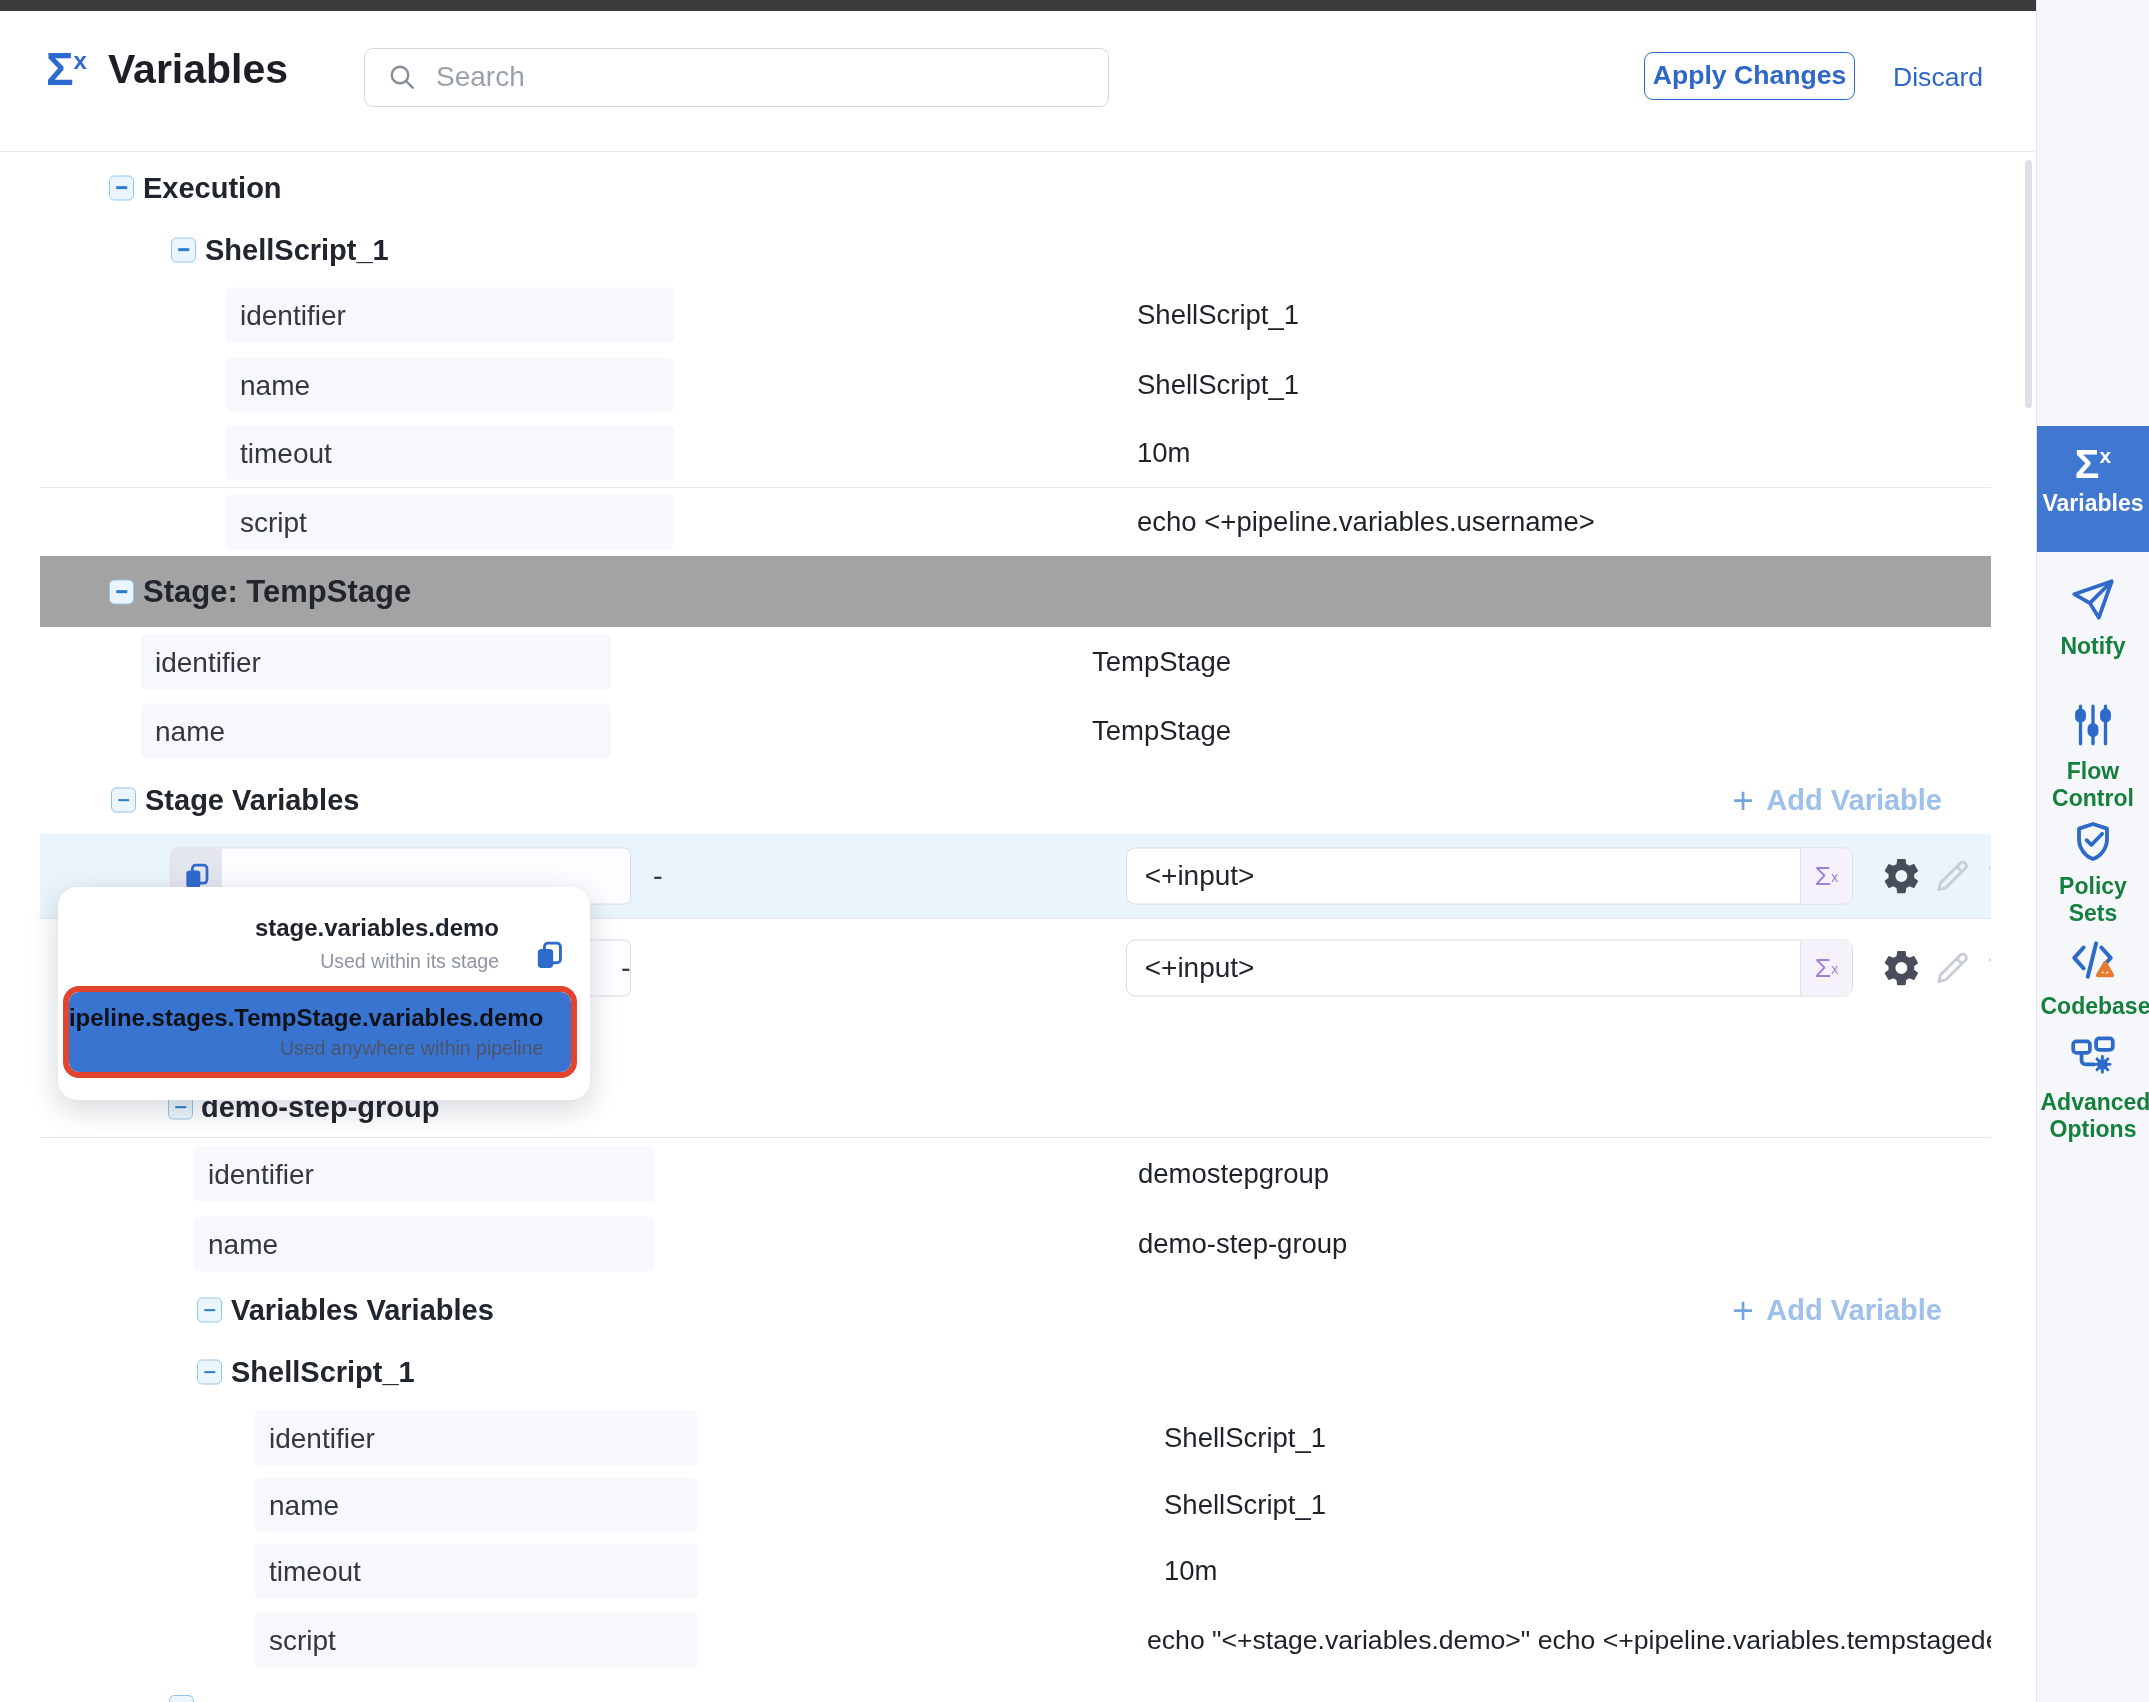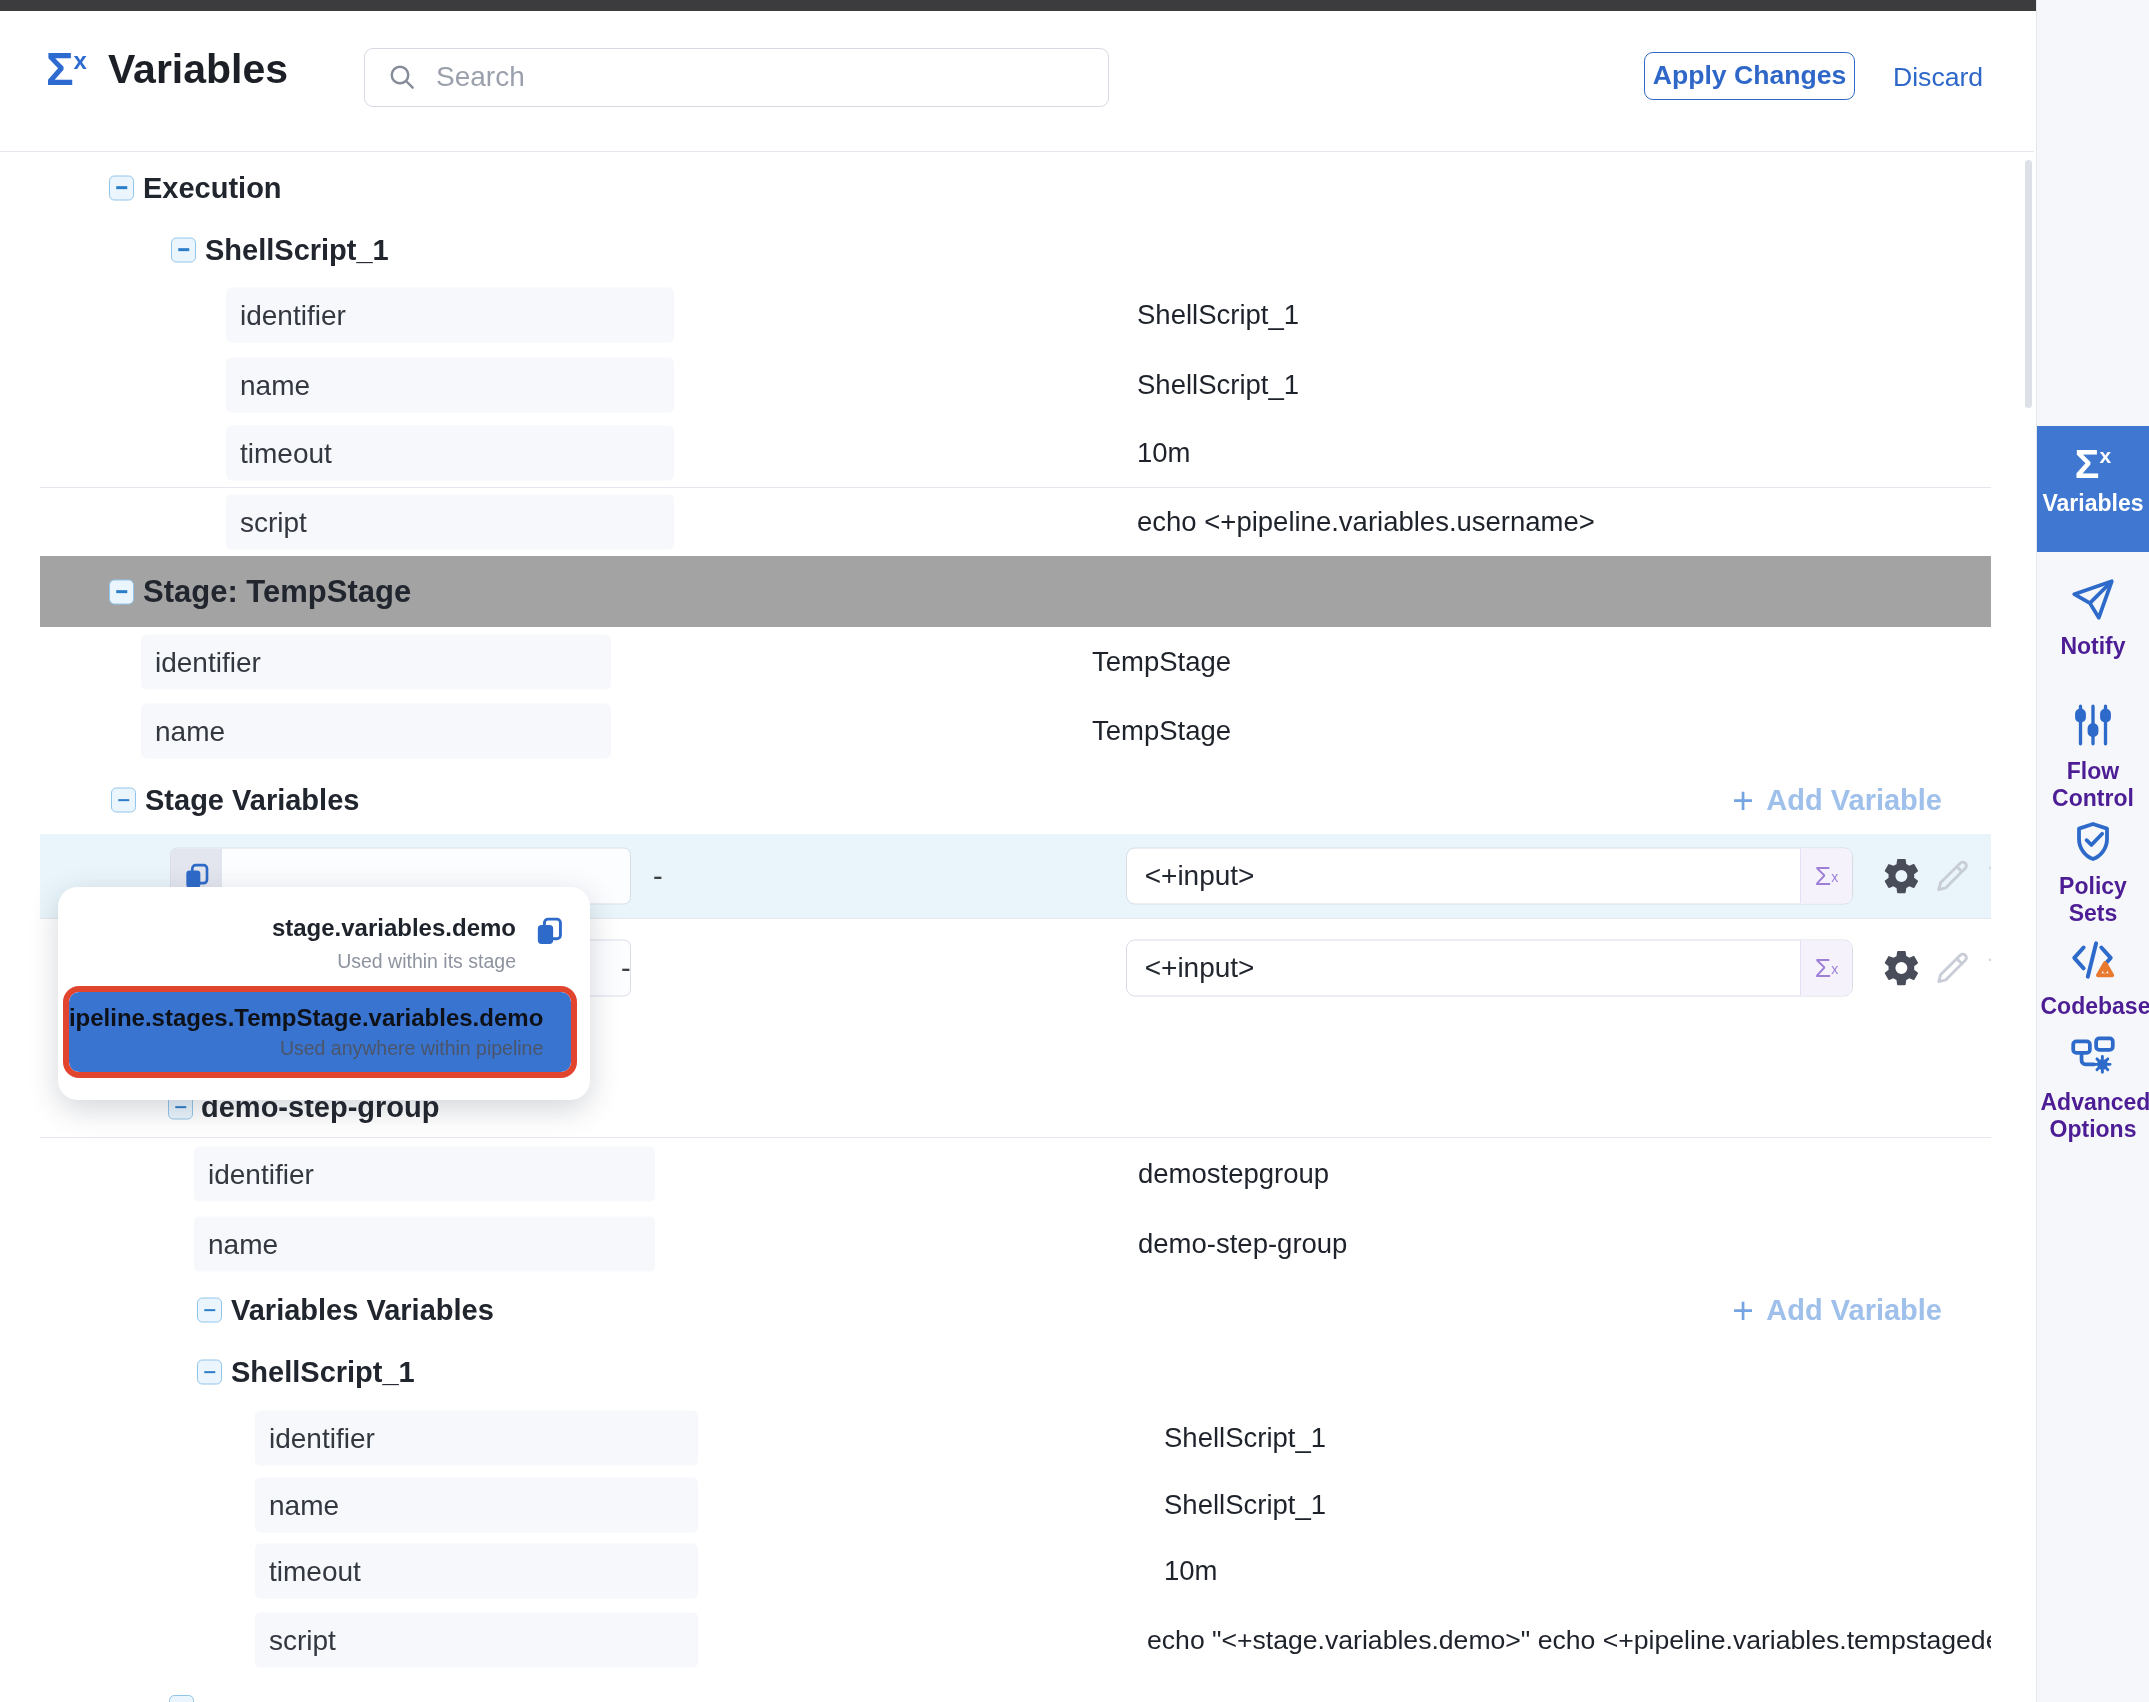--- a/index.html
+++ b/index.html
@@ -48,35 +48,35 @@
           border:1.8px solid #d9dce5;border-radius:8.9px;background:#fff;box-sizing:border-box;}
   .vinput .vi-text{position:absolute;left:17.7px;top:0;line-height:53px;font-size:28px;color:#22262e;}
   .vinput .sfx{position:absolute;right:0;top:0;bottom:0;width:51px;background:#f5f2fc;border-left:1.8px solid #e5def4;
           border-radius:0 7px 7px 0;display:flex;align-items:center;justify-content:center;
           color:#9d7fd8;font-size:26.6px;cursor:pointer;}
   .vinput .sfx sup{font-size:14px;}
   .ricon{position:absolute;top:50%;transform:translateY(-50%);cursor:pointer;line-height:0;}
   
   .popup{position:absolute;left:58px;top:887px;width:532px;height:213px;background:#fff;border-radius:19.5px;
          box-shadow:0 8.9px 30px rgba(40,50,70,.20);z-index:30;}
-  .pop-item1{position:absolute;top:26.6px;right:23px;display:flex;align-items:flex-start;gap:16px;cursor:pointer;}
+  .pop-item1{position:absolute;top:26.6px;right:23px;display:flex;align-items:flex-end;gap:33px;cursor:pointer;}
   .pop-text{text-align:right;}
   .pop-label{font-size:24px;font-weight:600;color:#1e222a;white-space:nowrap;}
   .pop-sub{font-size:19.5px;color:#8e93a0;margin-top:8.9px;white-space:nowrap;}
   .pop-item2-wrap{position:absolute;left:5.3px;top:99px;width:514px;height:92px;border:6.2px solid #e2452e;
          border-radius:16px;box-sizing:border-box;overflow:hidden;}
   .pop-item2{width:100%;height:100%;background:#3a74d1;border-radius:8.9px;display:flex;align-items:center;
          justify-content:flex-end;gap:14px;padding-right:14px;box-sizing:border-box;cursor:pointer;}
   .pop-item2 .pop-label{color:#0e1218;}
   .pop-item2 .pop-sub{color:#4b5569;margin-top:5px;}
   
   .sidebar{position:absolute;left:2036px;top:0;width:113px;height:1702px;background:#f6f7fa;
            border-left:1.8px solid #e4e6ec;box-sizing:border-box;}
   .side-item{position:absolute;width:100%;text-align:center;cursor:pointer;}
-  .side-label{font-size:23px;font-weight:600;color:#4c1d95;line-height:26.6px;padding:5.3px 3.5px 0 3.5px;}
+  .side-label{font-size:23px;font-weight:600;color:#15803d;line-height:26.6px;padding:5.3px 3.5px 0 3.5px;}
   .side-item.active{left:0;background:#4077d0;height:126px;}
   .side-item.active .side-label{color:#fff;font-weight:700;}
   .side-sigma{color:#fff;font-size:41px;font-weight:700;margin-top:17.7px;line-height:1;}
   .side-sigma sup{font-size:21px;}
   .scroll-thumb{position:absolute;left:2025px;top:160px;width:7px;height:248px;background:#dde0e6;border-radius:3.5px;}
 </style>
 </head>
 <body>
 
 <div id="app">

